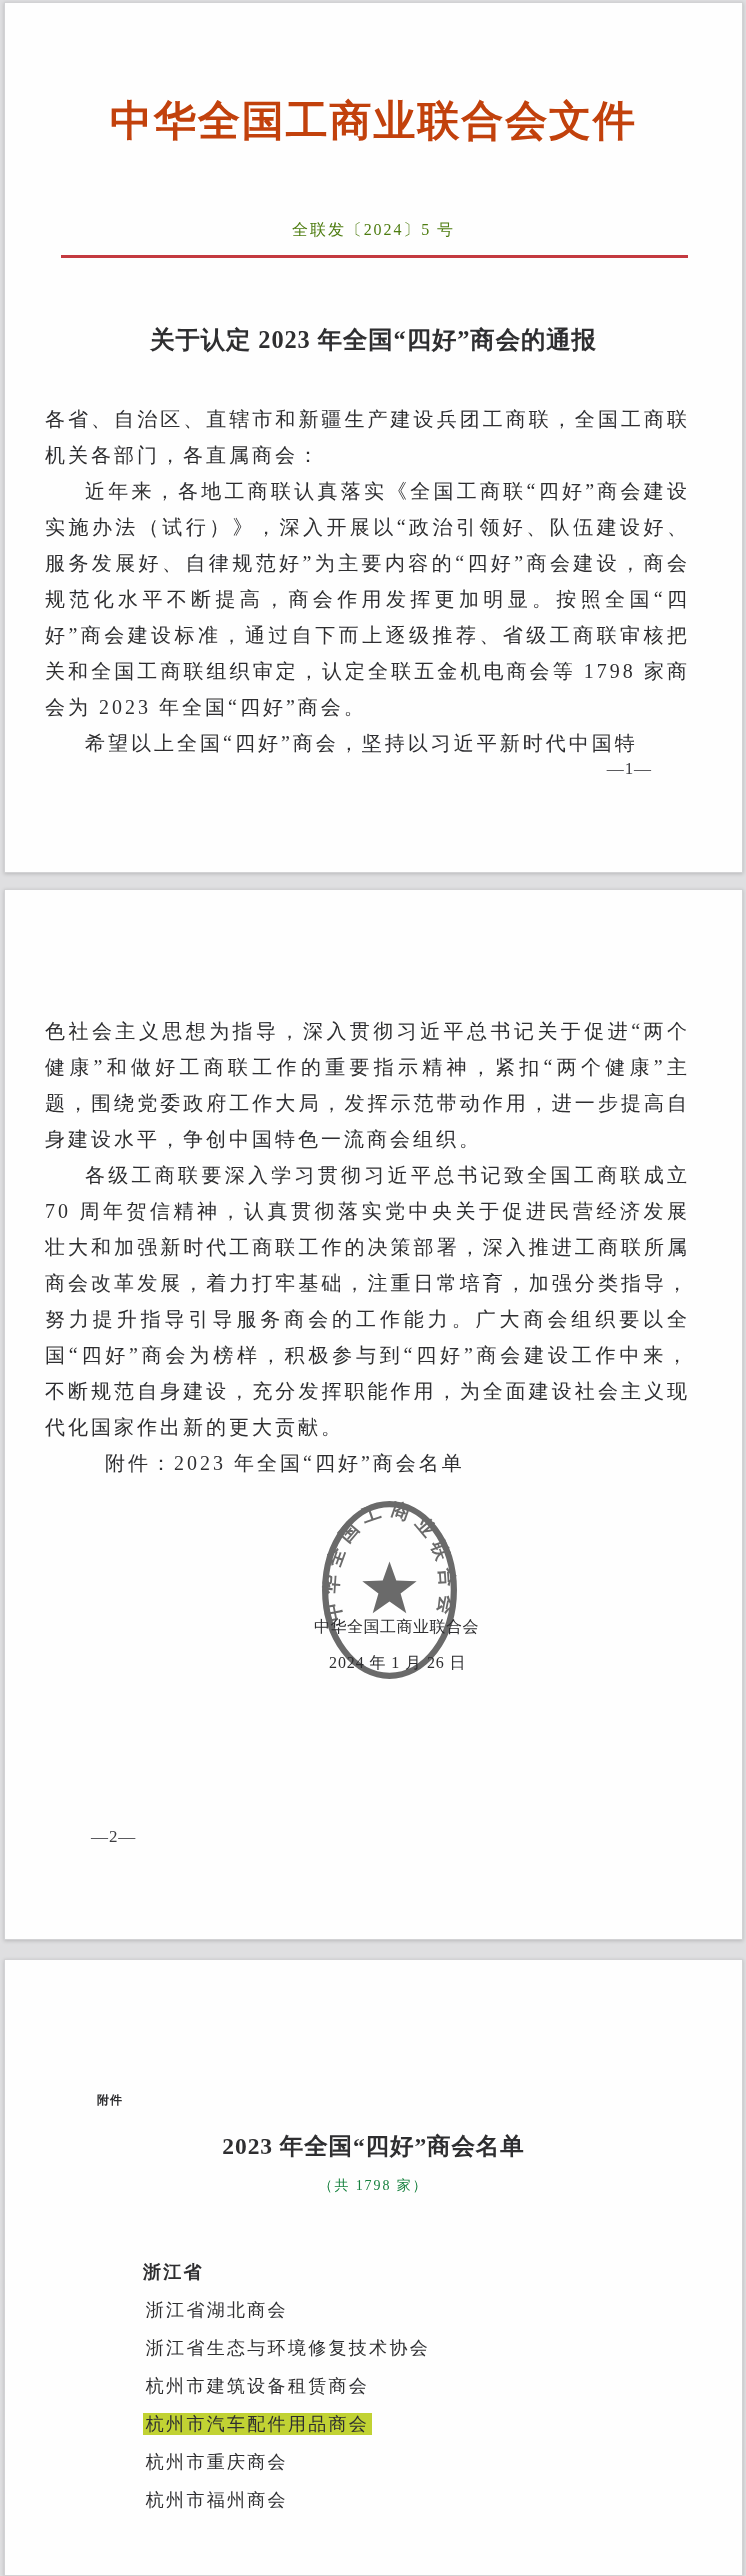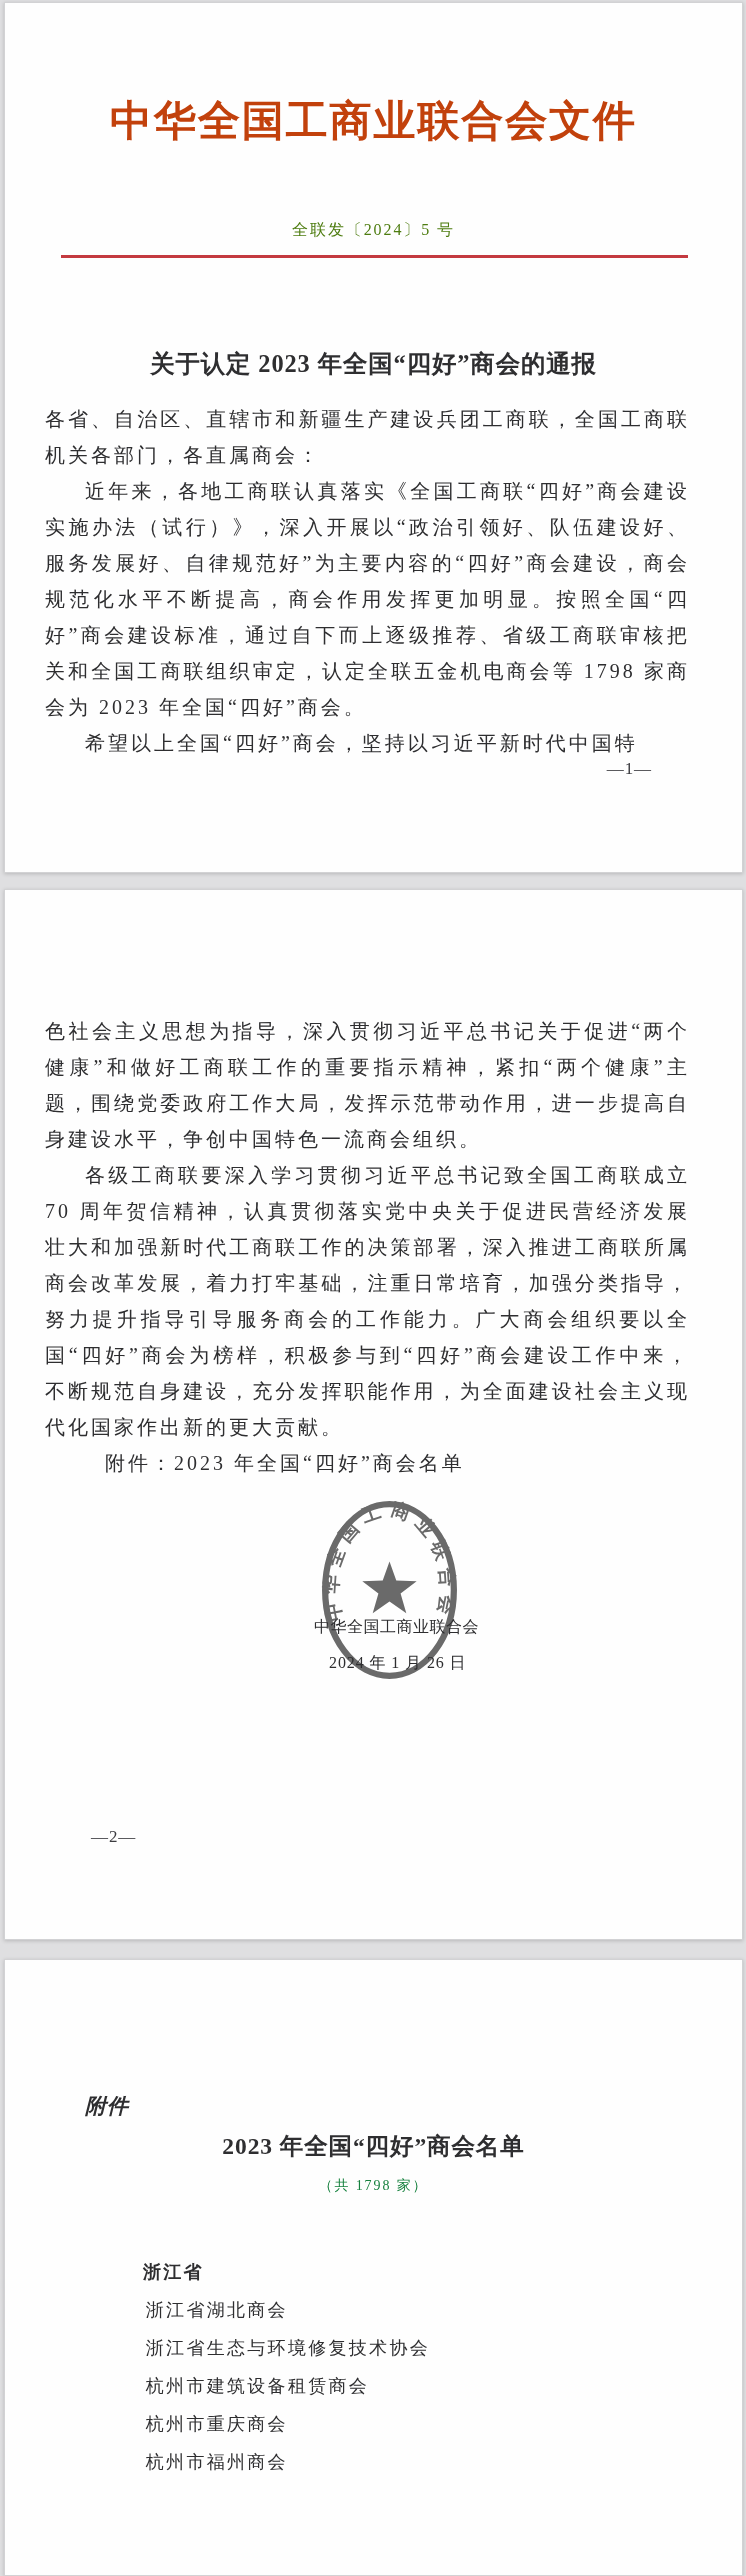--- a/index.html
+++ b/index.html
@@ -31,21 +31,21 @@
   .doc-number{
     position:absolute;top:217px;left:0;right:0;
     text-align:center;font-size:16px;letter-spacing:1.9px;color:#4d7c0f;
   }
   .red-rule{
     position:absolute;top:252px;left:56px;right:54px;height:2.8px;
     background:#c43a40;
   }
   .doc-title{
     position:absolute;top:321px;left:0;right:0;
-    text-align:center;font-size:24.4px;font-weight:bold;letter-spacing:0.9px;margin-top:24px;
+    text-align:center;font-size:24.4px;font-weight:bold;letter-spacing:0.9px;
   }
   .text-block{
     position:absolute;left:40px;right:52px;
     font-size:20px;line-height:36px;letter-spacing:3px;
     text-align:justify;text-justify:inter-ideograph;
   }
   .text-block p{margin:0;text-indent:2em;}
   .text-block p.no-indent{text-indent:0;}
   #page1 .text-block{top:398px;}
   #page2 .text-block{top:123px;}
@@ -65,22 +65,22 @@
   .signer{
     position:absolute;left:309px;top:727px;
     font-size:16px;letter-spacing:0.5px;white-space:nowrap;
   }
   .issue-date{
     position:absolute;left:324px;top:763px;
     font-size:16px;letter-spacing:0.9px;white-space:nowrap;
   }
 
   .appendix-label{
-    position:absolute;left:80px;top:132px;
-    font-size:21px;font-weight:bold;letter-spacing:0.9px;font-style:italic;
+    position:absolute;left:92px;top:132px;
+    font-size:12px;font-weight:bold;letter-spacing:0.9px;
   }
   .appendix-title{
     position:absolute;top:170px;left:0;right:0;
     text-align:center;font-size:23.5px;font-weight:bold;letter-spacing:0.9px;
   }
   .appendix-count{
     position:absolute;top:217px;left:0;right:0;
     text-align:center;font-size:14px;letter-spacing:1.9px;color:#15803d;
   }
   .chamber-list{
@@ -143,20 +143,23 @@
         </div>
 
         <div class="item">
           <span>浙江省生态与环境修复技术协会</span>
         </div>
 
         <div class="item">
           <span>杭州市建筑设备租赁商会</span>
         </div>
 
+        <div class="item">
+          <span class="highlight">杭州市汽车配件用品商会</span>
+        </div>
 
         <div class="item">
           <span>杭州市重庆商会</span>
         </div>
 
 
         <div class="item">
           <span>杭州市福州商会</span>
         </div>
       </div>

